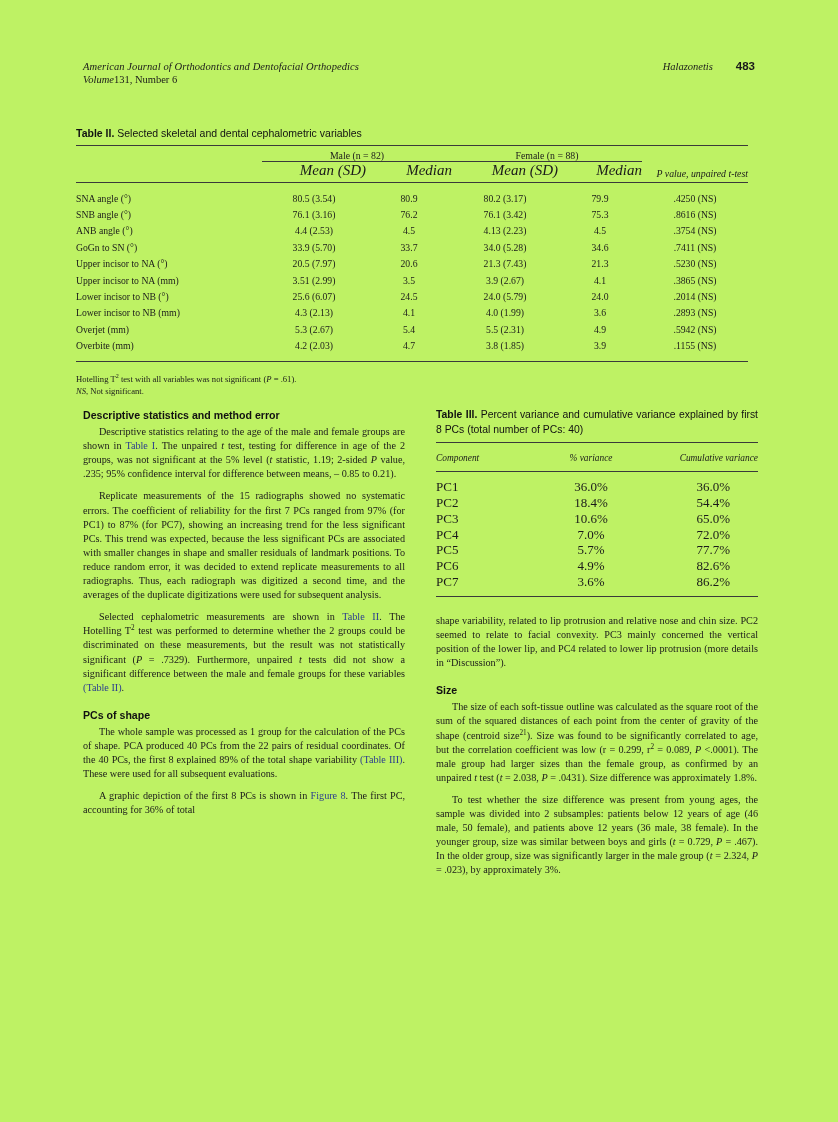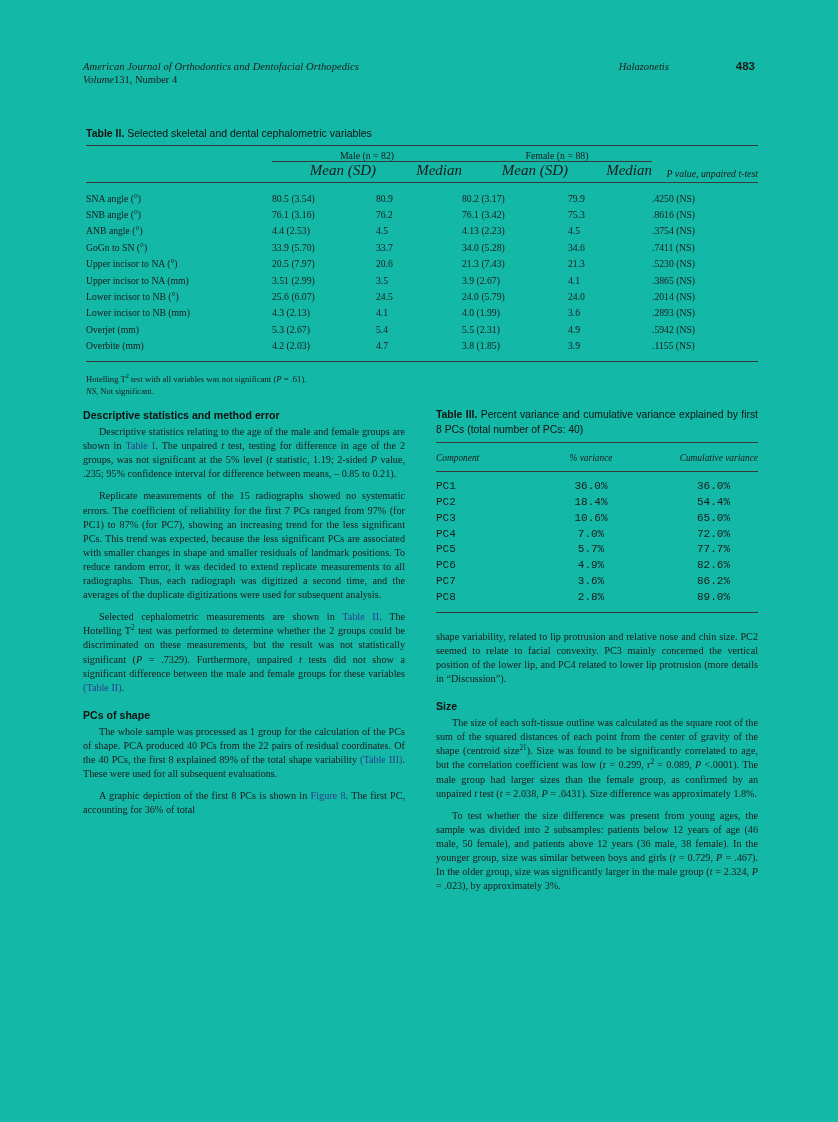--- a/index.html
+++ b/index.html
@@ -4,21 +4,21 @@
 <style>
   html, body {
     margin: 0;
     padding: 0;
     background: #ffffff;
   }
   .page {
     position: relative;
     width: 838px;
     height: 1122px;
-    background: #14b8a6;
+    background: #bef264;
     font-family: "Liberation Serif", serif;
     color: #1a1a1a;
     overflow: hidden;
   }
 
   
   .runhead {
     position: absolute;
     left: 83px;
     top: 60px;
@@ -42,32 +42,31 @@
     gap: 23px;
   }
   .runhead-author {
     font-style: italic;
     font-size: 10.5px;
   }
   .runhead-pageno {
     font-weight: bold;
     font-size: 11.5px;
     font-family: "Liberation Sans", sans-serif;
-    margin-left: 44px;
   }
   .runhead-vol {
     font-size: 10.5px;
     margin-top: 2px;
   }
   .runhead-vol .ital { font-style: italic; }
 
   
   .table2-wrap {
     position: absolute;
-    left: 86px;
+    left: 76px;
     top: 127px;
     width: 672px;
   }
   .tbl-caption {
     font-family: "Liberation Sans", sans-serif;
     font-size: 10.5px;
     margin-bottom: 6px;
     color: #111;
   }
   .tbl-caption .lbl { font-weight: bold; }
@@ -104,21 +103,21 @@
     font-size: 9.8px;
     padding: 4px 0 3px 0;
     white-space: nowrap;
   }
   .t2 tbody.body td {
     padding: 1.5px 0;
     font-size: 9.7px;
     line-height: 13.4px;
   }
   .c-var { text-align: left; white-space: nowrap; }
-  .c-num { text-align: left; white-space: nowrap; }
+  .c-num { text-align: center; white-space: nowrap; }
   .spacer-first td { height: 4px; }
 
   .tbl-foot {
     font-size: 8.6px;
     line-height: 12.4px;
     margin-top: 5px;
   }
   .tbl-foot .ital { font-style: italic; }
   sup { font-size: 71%; vertical-align: super; line-height: 0; }
 
@@ -178,44 +177,43 @@
     font-style: italic;
     font-size: 9.4px;
     padding: 4px 0 3px 0;
     white-space: nowrap;
   }
   .t3 .h-left  { text-align: left; }
   .t3 .h-mid   { text-align: center; }
   .t3 .h-right { text-align: right; }
   .t3 tbody.body td {
     padding: 1.4px 0;
-    font-size: 11px;
+    font-size: 13px;
     line-height: 13px;
-    font-family: Liberation Mono, monospace;
   }
   .t3 .d-left  { text-align: left; }
   .t3 .d-mid   { text-align: center; }
   .t3 .d-right { text-align: right; padding-right: 28px !important; }
   .t3 .pad-first td { height: 4px; }
 </style>
 </head>
 <body>
 
 <div class="page">
 
   <div class="runhead">
     <div class="runhead-row">
       <span class="runhead-journal">American Journal of Orthodontics and Dentofacial Orthopedics</span>
       <span class="runhead-right">
         <span class="runhead-author">Halazonetis</span>
         <span class="runhead-pageno">483</span>
       </span>
     </div>
     <div class="runhead-vol">
-      <span class="ital">Volume</span><span>131, Number 4</span>
+      <span class="ital">Volume</span><span>131, Number 6</span>
     </div>
   </div>
 
   <div class="table2-wrap">
     <div class="tbl-caption">
       <span class="lbl">Table II.</span>
       <span>Selected skeletal and dental cephalometric variables</span>
     </div>
 
     <table class="t2">
@@ -428,25 +426,20 @@
           <tr>
             <td class="d-left">PC6</td>
             <td class="d-mid">4.9%</td>
             <td class="d-right">82.6%</td>
           </tr>
           <tr>
             <td class="d-left">PC7</td>
             <td class="d-mid">3.6%</td>
             <td class="d-right">86.2%</td>
           </tr>
-          <tr>
-            <td class="d-left">PC8</td>
-            <td class="d-mid">2.8%</td>
-            <td class="d-right">89.0%</td>
-          </tr>
 
           <tr class="pad-first">
               <td colspan="3"></td>
             </tr>
           <tr class="rule-bot">
               <td colspan="3"></td>
             </tr>
         </tbody>
       </table>
     </div>

